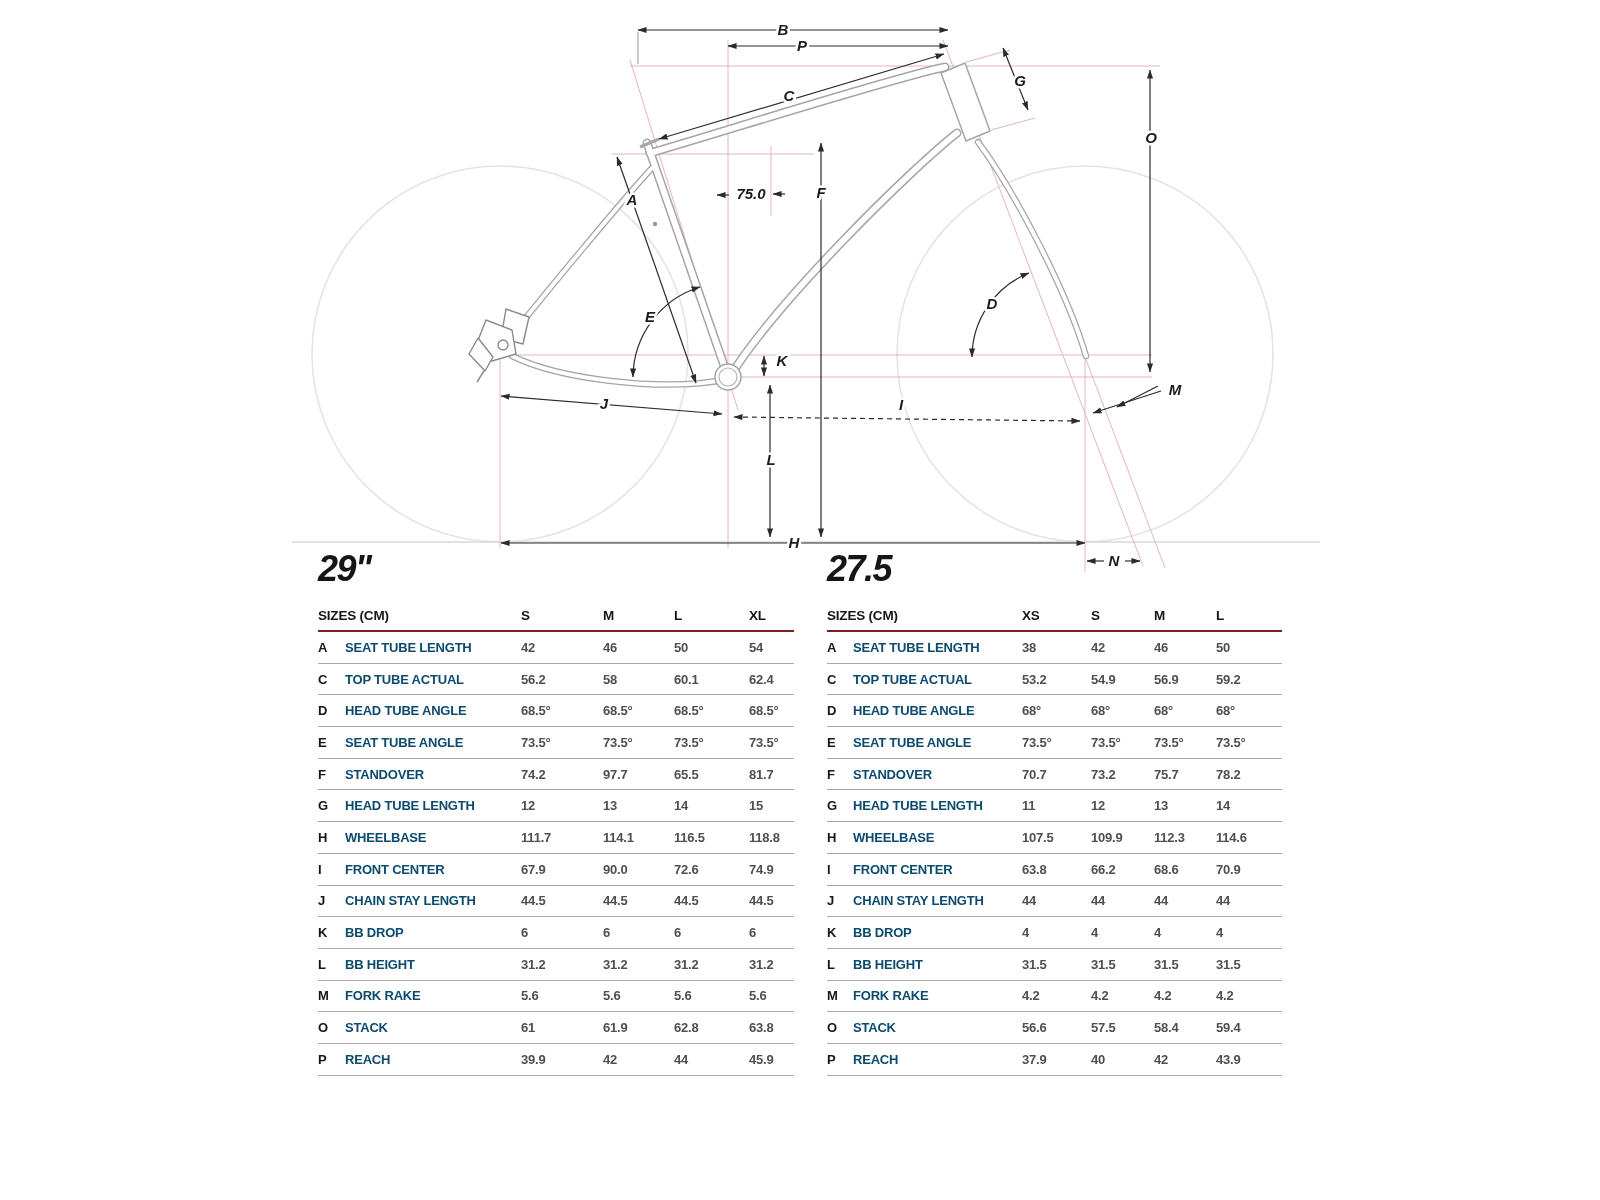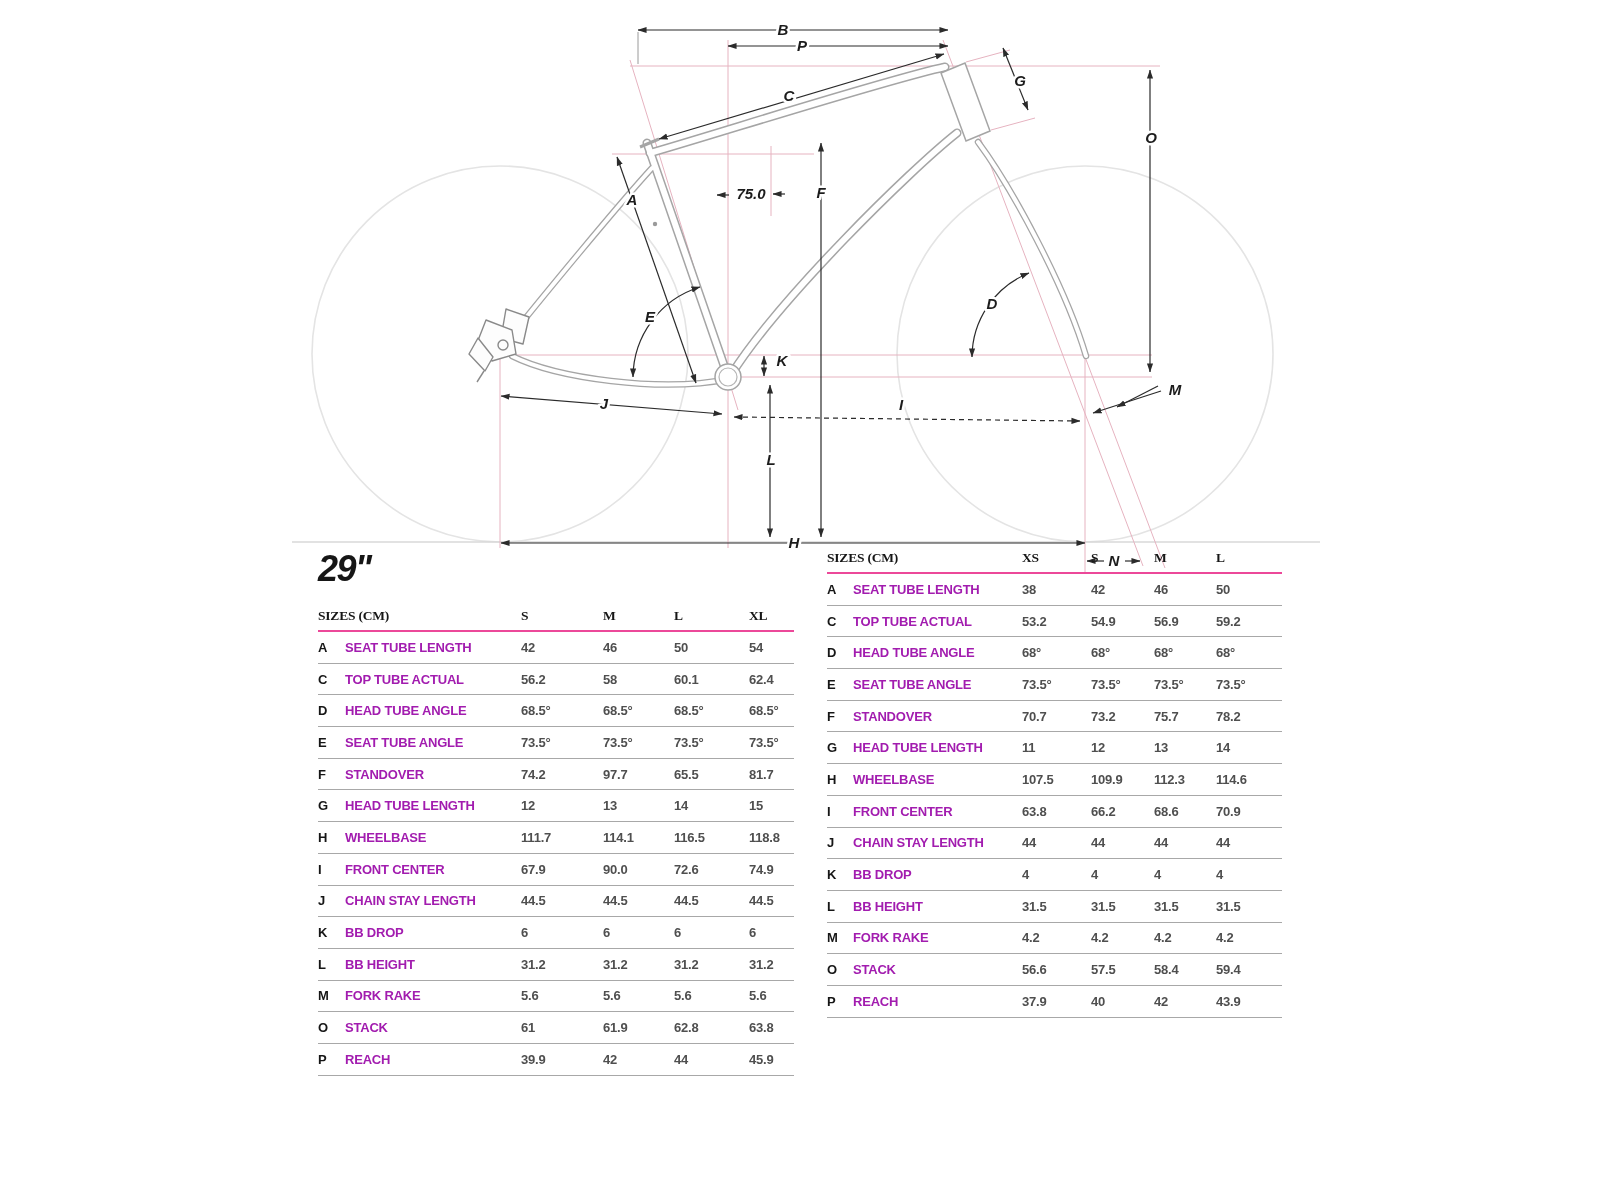--- a/index.html
+++ b/index.html
@@ -22,30 +22,30 @@
   .drop{fill:#fdfdfd;stroke:#8a8a8a;stroke-width:1.4;stroke-linejoin:round;}
   .dim{stroke:#2b2b2b;stroke-width:1.2;fill:none;}
   .dashed{stroke-dasharray:5 4;}
 
   
   .geo-table{position:absolute;top:543px;}
   .geo-table.t1{left:318px;width:476px;}
   .geo-table.t2{left:827px;width:455px;}
   .tbl-title{font-size:36px;font-weight:700;font-style:italic;letter-spacing:-1.5px;
              color:#161616;height:58px;line-height:52px;}
-  .thead{display:grid;align-items:center;height:29px;border-bottom:2px solid #ec4899;
-         font-size:13.5px;font-weight:700;color:#161616;letter-spacing:-0.2px;font-family:Liberation Serif, serif;}
+  .thead{display:grid;align-items:center;height:29px;border-bottom:2px solid #7f1d1d;
+         font-size:13.5px;font-weight:700;color:#161616;letter-spacing:-0.2px;}
   .t1 .thead{grid-template-columns:203px 82px 71px 75px 1fr;}
   .t2 .thead{grid-template-columns:195px 69px 63px 62px 1fr;}
   .trow{display:grid;align-items:center;height:30.7px;border-bottom:1px solid #a8a8a8;
         font-size:13px;letter-spacing:-0.2px;}
   .t1 .trow{grid-template-columns:27px 176px 82px 71px 75px 1fr;}
   .t2 .trow{grid-template-columns:26px 169px 69px 63px 62px 1fr;}
   .c-letter{font-weight:700;color:#161616;}
-  .c-name{font-weight:700;color:#a21caf;}
+  .c-name{font-weight:700;color:#0c4a6e;}
   .c-val{font-weight:700;color:#4f4f4f;}
 </style>
 </head>
 <body>
 
 <div class="page">
 
   <div class="diagram-wrap">
   <svg viewBox="0 0 1600 575" width="1600" height="575">
     <defs>
@@ -272,20 +272,21 @@
           <div class="c-name">REACH</div>
           <div class="c-val">39.9</div>
           <div class="c-val">42</div>
           <div class="c-val">44</div>
           <div class="c-val">45.9</div>
         </div>
       </div>
   </div>
 
   <div class="geo-table t2">
+    <div class="tbl-title">27.5</div>
     <div class="thead">
       <div>SIZES (CM)</div>
       <div>XS</div>
       <div>S</div>
       <div>M</div>
       <div>L</div>
     </div>
     <div>
         <div class="trow">
           <div class="c-letter">A</div>

